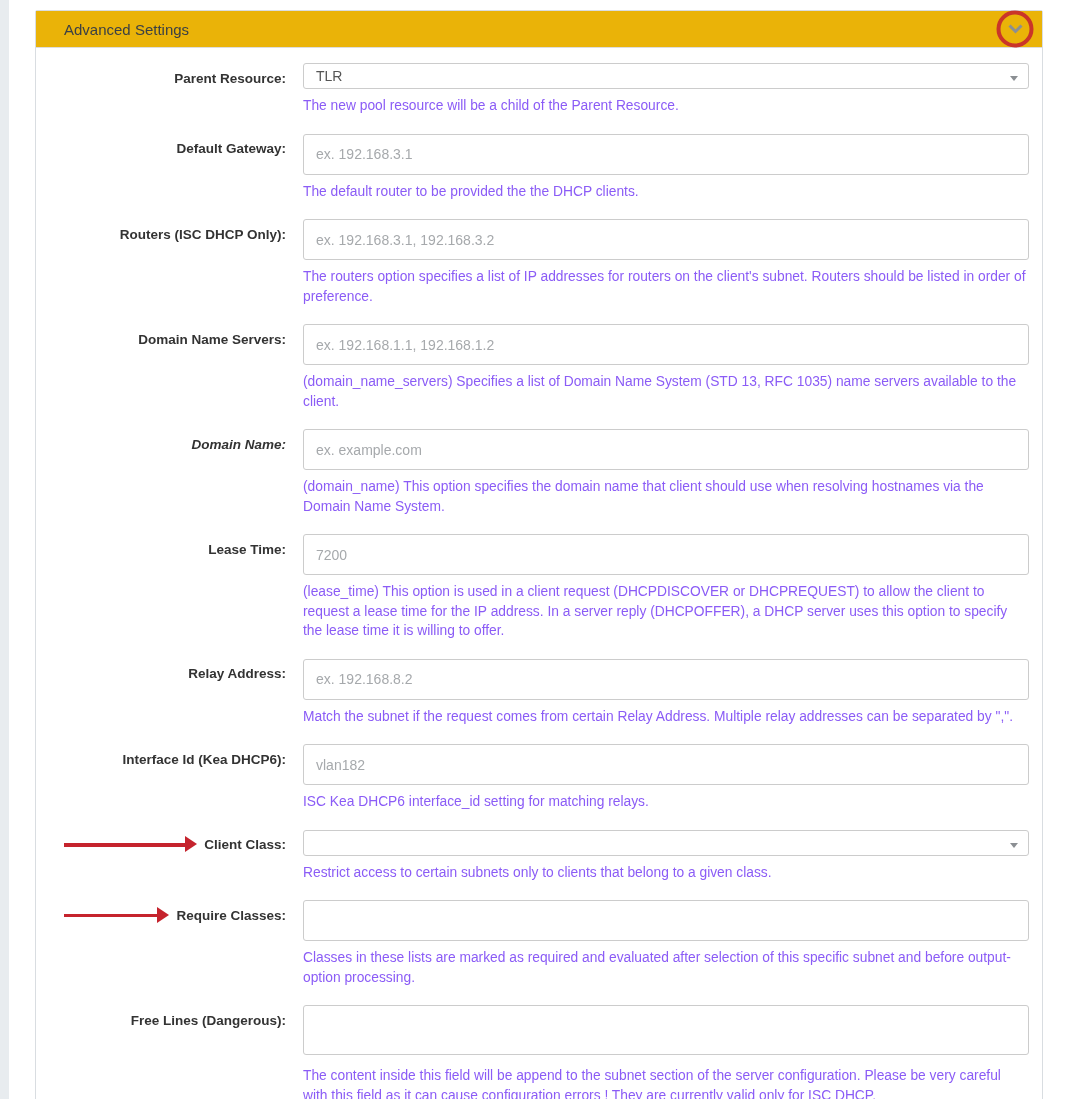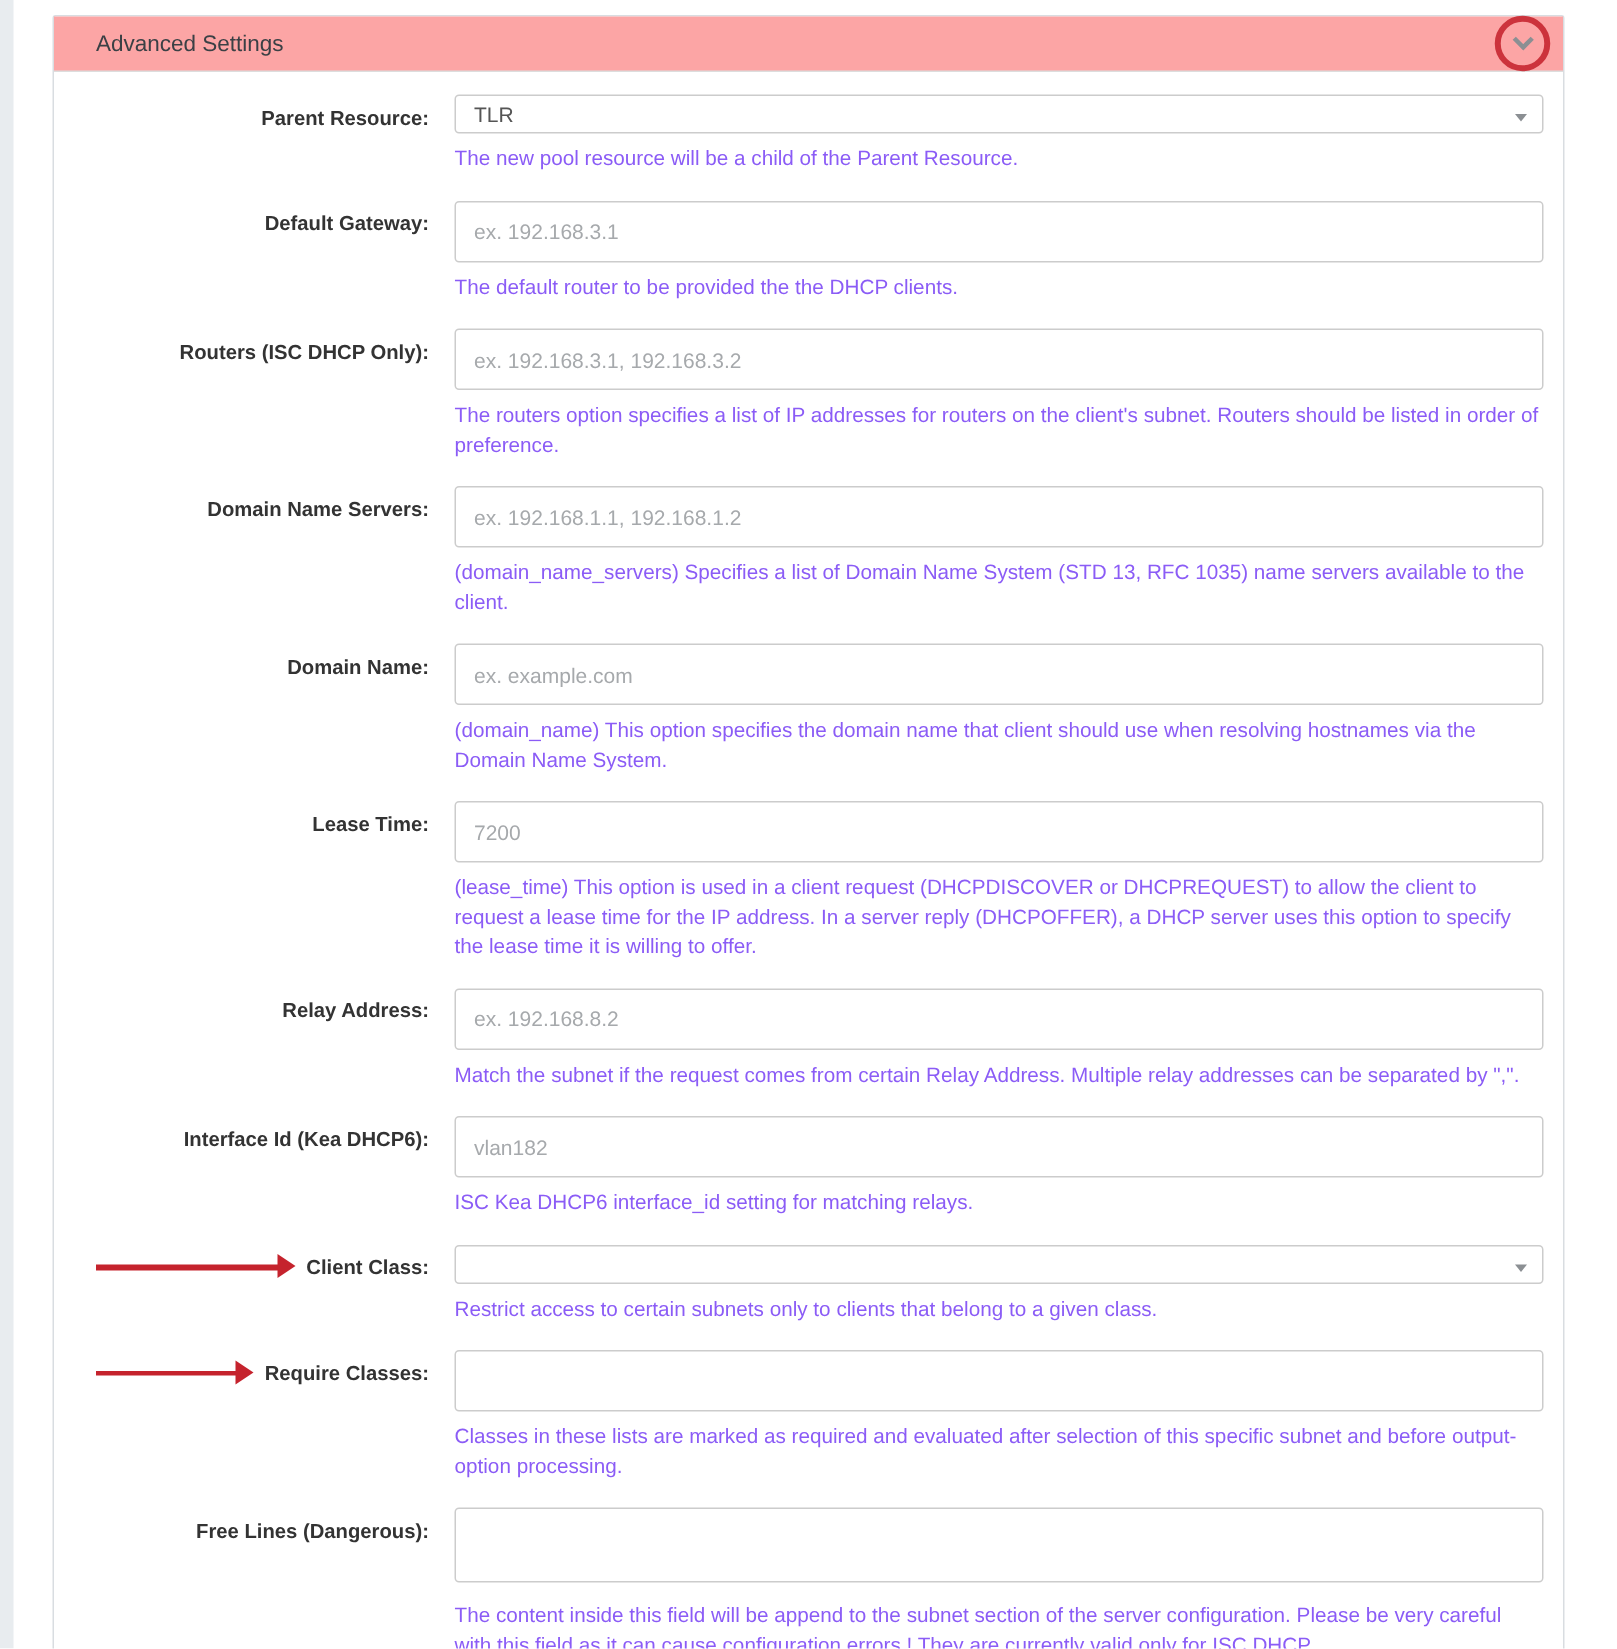--- a/index.html
+++ b/index.html
@@ -17,21 +17,21 @@
     background: #e8ecef;
   }
   .panel {
     position: absolute; left: 35px; top: 10px;
     width: 1008px; min-height: 1080px;
     background: #fff;
     border: 1px solid #d9dde1;
     border-radius: 2px;
   }
   .panel-heading {
-    background: #fca5a5;
+    background: #eab308;
     border-bottom: 1px solid #dddddd;
     height: 37px;
     display: flex; align-items: center;
     padding: 0 16px 0 28px;
   }
   .panel-title { font-size: 15px; color: #3b4045; }
   .chevron-wrap {
     margin-left: auto; position: relative;
     width: 22px; height: 22px;
     display: flex; align-items: center; justify-content: center;
@@ -173,21 +173,21 @@
   </div>
       <div class="form-row">
     <div class="col-label" style="padding-left: 0px;">
       <span class="label-text">Domain Name Servers:</span>
     </div>
     <div class="col-control">
       <input type="text" class="form-control" placeholder="ex. 192.168.1.1, 192.168.1.2" style=""><div class="help-text">(domain_name_servers) Specifies a list of Domain Name System (STD 13, RFC 1035) name servers available to the client.</div>
     </div>
   </div>
       <div class="form-row">
-    <div class="col-label" style="padding-left: 0px;">
+    <div class="col-label" style="padding-left: 0px; font-style: italic;">
       <span class="label-text">Domain Name:</span>
     </div>
     <div class="col-control">
       <input type="text" class="form-control" placeholder="ex. example.com" style=""><div class="help-text">(domain_name) This option specifies the domain name that client should use when resolving hostnames via the Domain Name System.</div>
     </div>
   </div>
       <div class="form-row">
     <div class="col-label" style="padding-left: 0px; align-items: center;">
       <span class="label-text">Lease Time:</span>
     </div>

